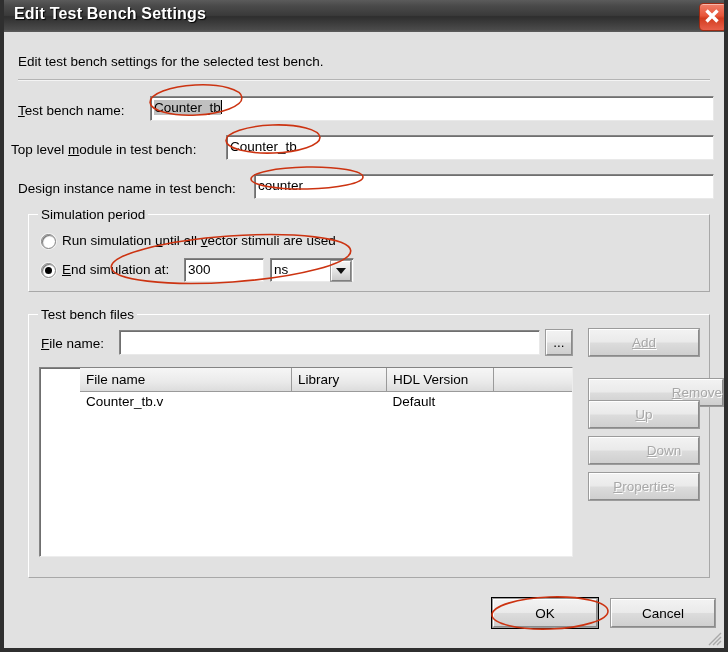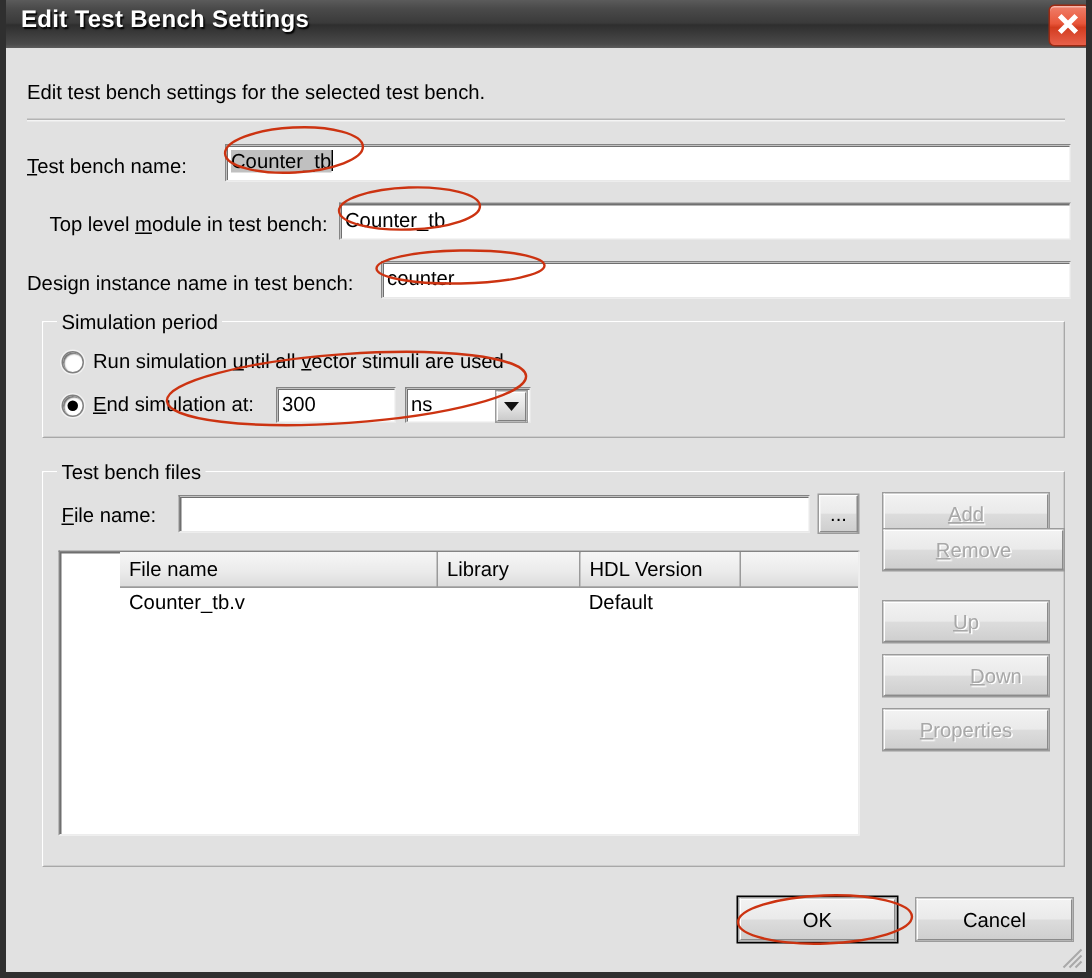--- a/index.html
+++ b/index.html
@@ -287,21 +287,21 @@
   <div id="client">
 
     <div class="lbl" style="left:14px; top:22px;">Edit test bench settings for the selected test bench.</div>
     <hr class="divider" style="left:14px; top:47px; width:692px;">
 
     <div class="lbl" style="left:14px; top:71px;"><u>T</u><span>est bench name:</span></div>
     <div class="sunken-field" style="left:146px; top:64px; width:564px; height:25px;">
       <div class="field-text"><span class="sel">Counter_tb</span><span class="caret"></span></div>
     </div>
 
-    <div class="lbl" style="left:29px; top:110px;text-align:center;"><span>Top level </span><u>m</u><span>odule in test bench:</span></div>
+    <div class="lbl" style="left:7px; top:110px;text-align:center;"><span>Top level </span><u>m</u><span>odule in test bench:</span></div>
     <div class="sunken-field" style="left:222px; top:103px; width:488px; height:25px;">
       <div class="field-text">Counter_tb</div>
     </div>
 
     <div class="lbl" style="left:14px; top:149px;"><span>Desi</span><u>g</u><span>n instance name in test bench:</span></div>
     <div class="sunken-field" style="left:250px; top:142px; width:460px; height:25px;">
       <div class="field-text">counter</div>
     </div>
 
     <div class="group" style="left:24px; top:182px; width:682px; height:78px;">
@@ -336,21 +336,21 @@
 
       <div class="sunken-field" style="left:90px; top:15px; width:421px; height:25px;">
         <div class="field-text" placeholder=""></div>
       </div>
 
       <div class="btn" style="left:517px; top:15px; width:26px; height:25px;">...</div>
 
       <div class="btn disabled" style="left:560px; top:14px; width:110px; height:27px;text-decoration:underline;">
           <span><u>A</u><span>dd</span></span>
         </div>
-      <div class="btn disabled" style="left:560px; top:38px; width:120px; height:27px;">
+      <div class="btn disabled" style="left:560px; top:64px; width:134px; height:27px;justify-content:flex-end;">
           <span><u>R</u><span>emove</span></span>
         </div>
       <div class="btn disabled" style="left:560px; top:86px; width:110px; height:27px;">
           <span><u>U</u><span>p</span></span>
         </div>
       <div class="btn disabled" style="left:560px; top:122px; width:110px; height:27px;padding-left:40px;">
           <span><u>D</u><span>own</span></span>
         </div>
       <div class="btn disabled" style="left:560px; top:158px; width:110px; height:27px;">
           <span><u>P</u><span>roperties</span></span>

